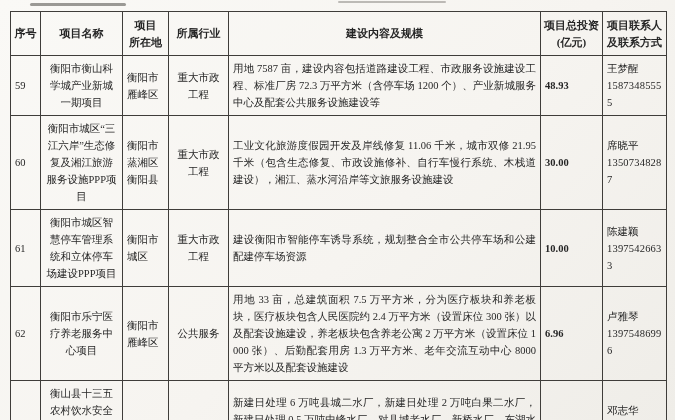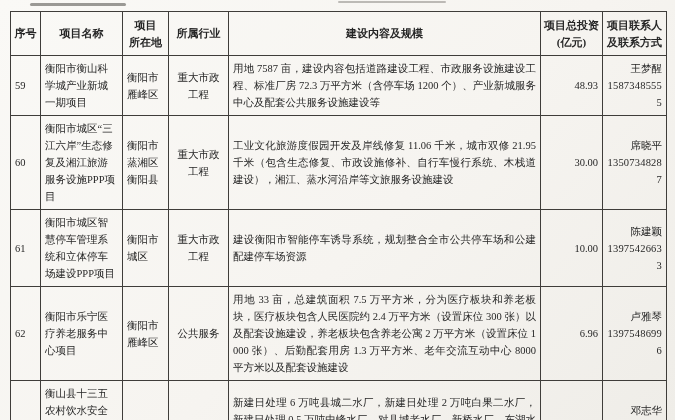--- a/index.html
+++ b/index.html
@@ -37,26 +37,26 @@
   }
   .doc thead th {
     text-align:center;
     font-weight:600;
     white-space:pre-line;
     font-size:11px;
     padding:5px 2px;
     line-height:1.5;
   }
   .c-no      { font-family:"Liberation Serif","DejaVu Serif",serif; }
-  .c-name    { text-align:left; padding-left:6px; }
+  .c-name    { text-align:center; padding-left:6px; }
   .c-loc     { text-align:left; }
   .c-ind     { text-align:center; }
   .c-content { text-align:justify; padding:5px 6px;margin-top:39px; }
-  .c-inv     { text-align:right; }
-  .c-contact { text-align:right; padding:4px 2px; }
+  .c-inv     { text-align:left;font-weight:bold; }
+  .c-contact { text-align:left; padding:4px 2px; }
   .contact-name  { display:block; }
   .contact-phone { display:block; letter-spacing:.2px; }
   tbody tr { min-height:52px; }
   tbody td { height:50px; }
 </style>
 </head>
 <body>
 
 <div class="page">
   <div class="scan-streak streak-a"></div>

